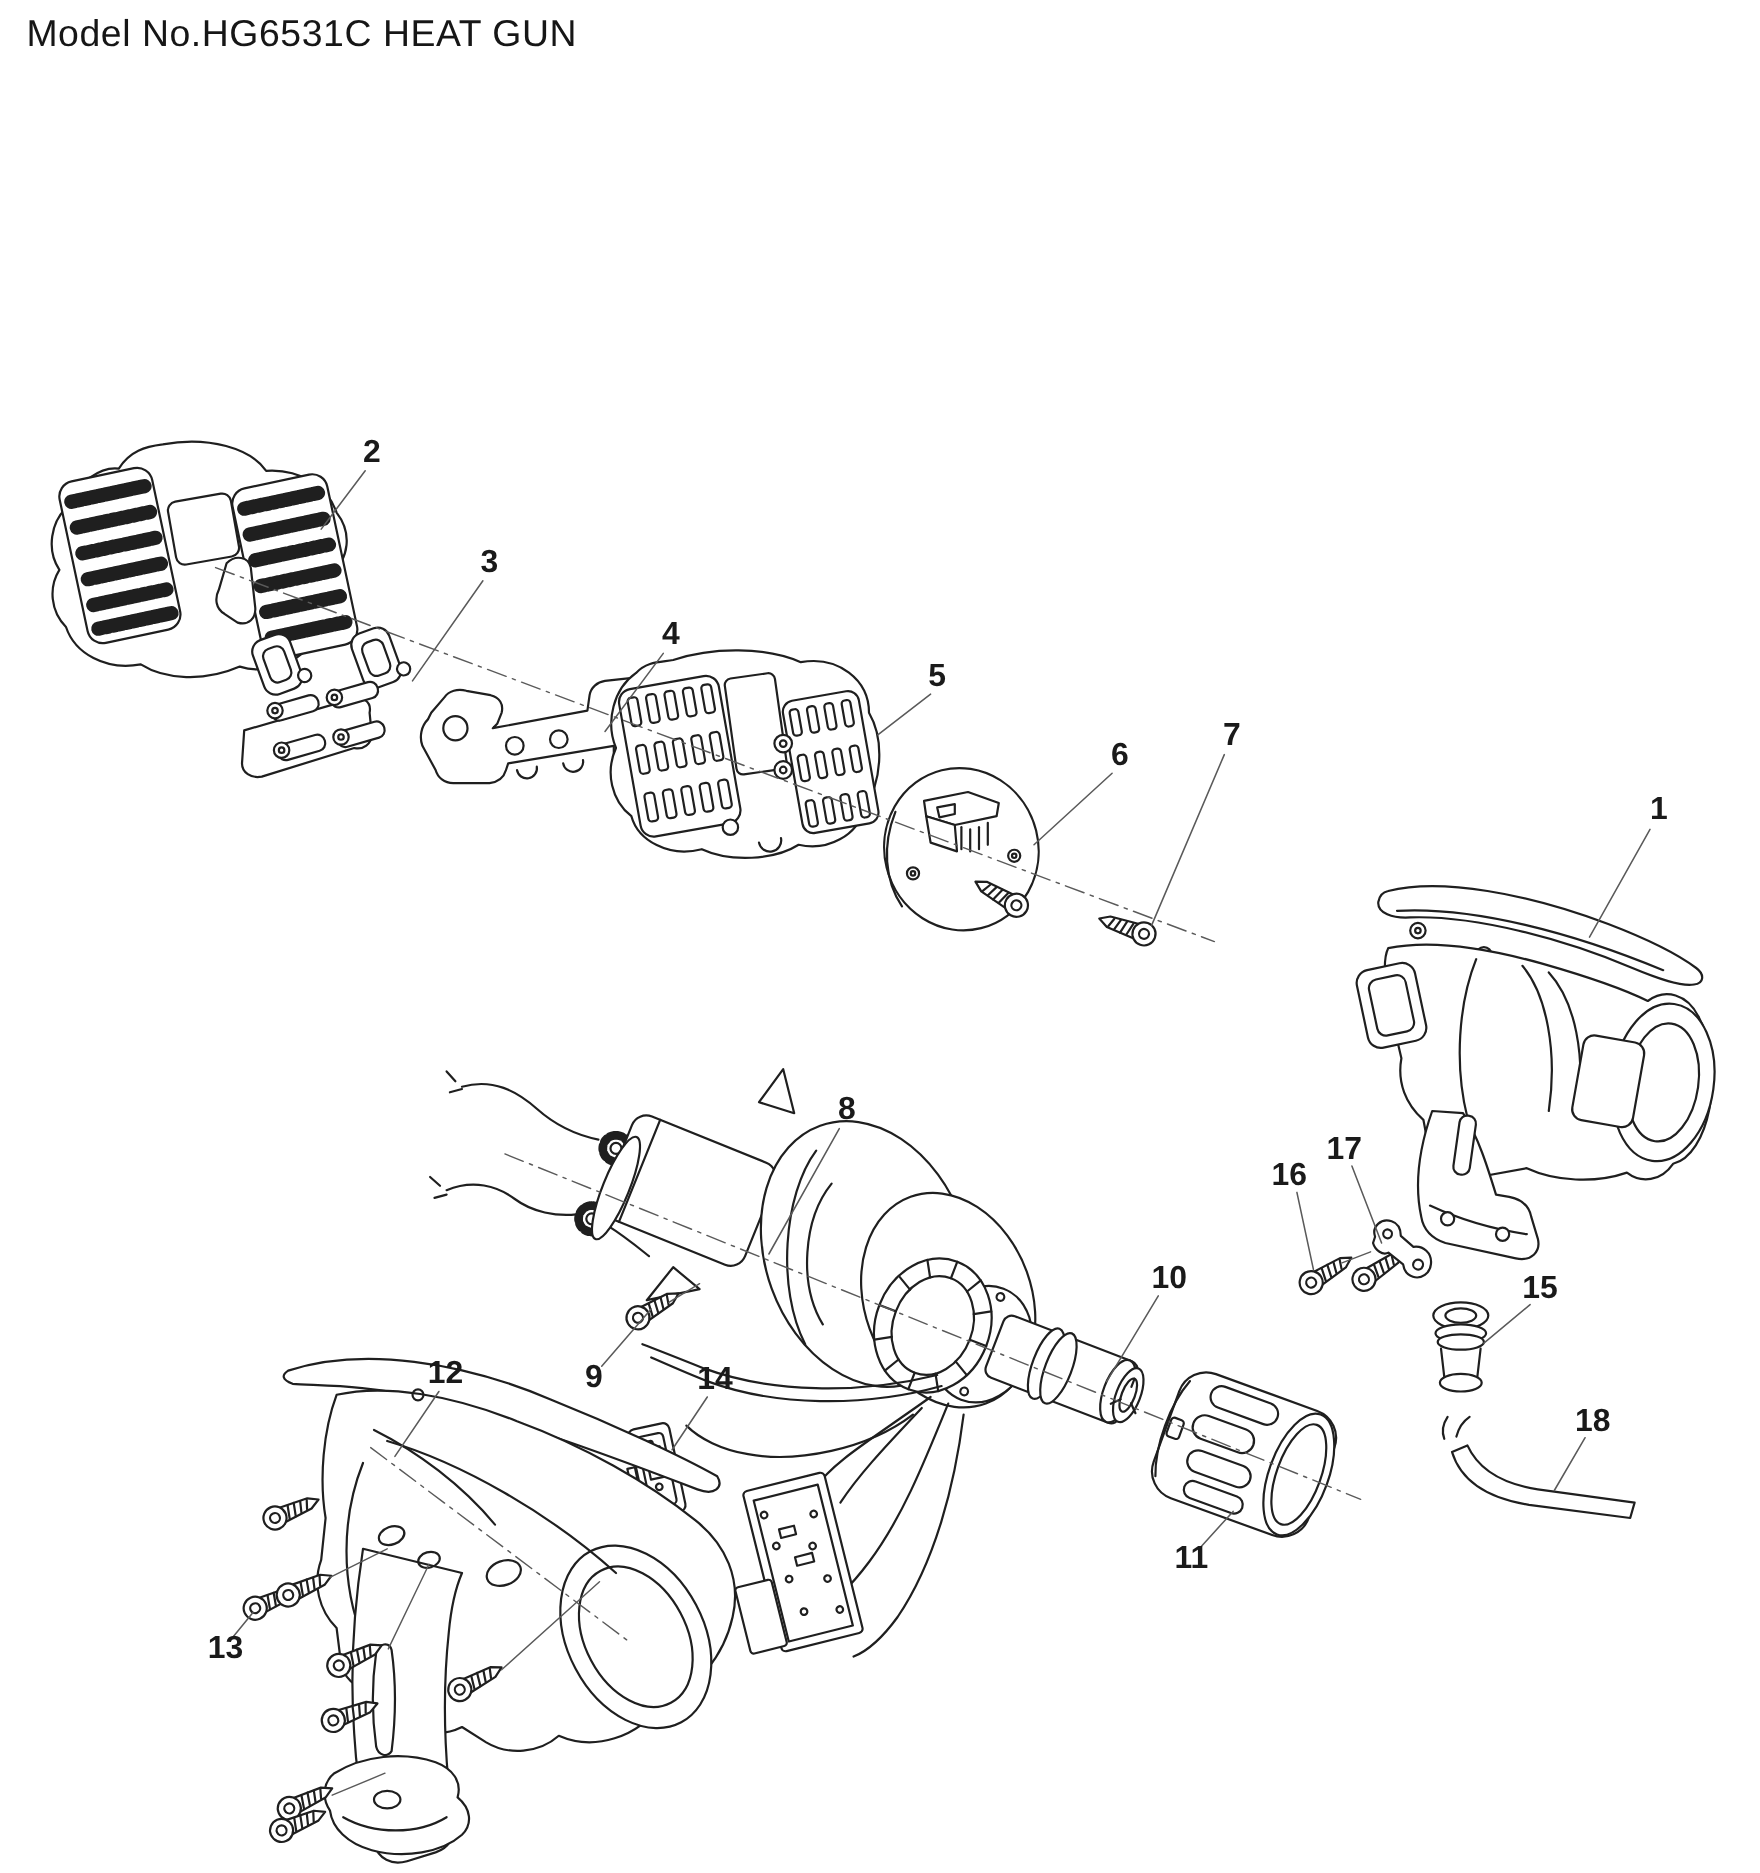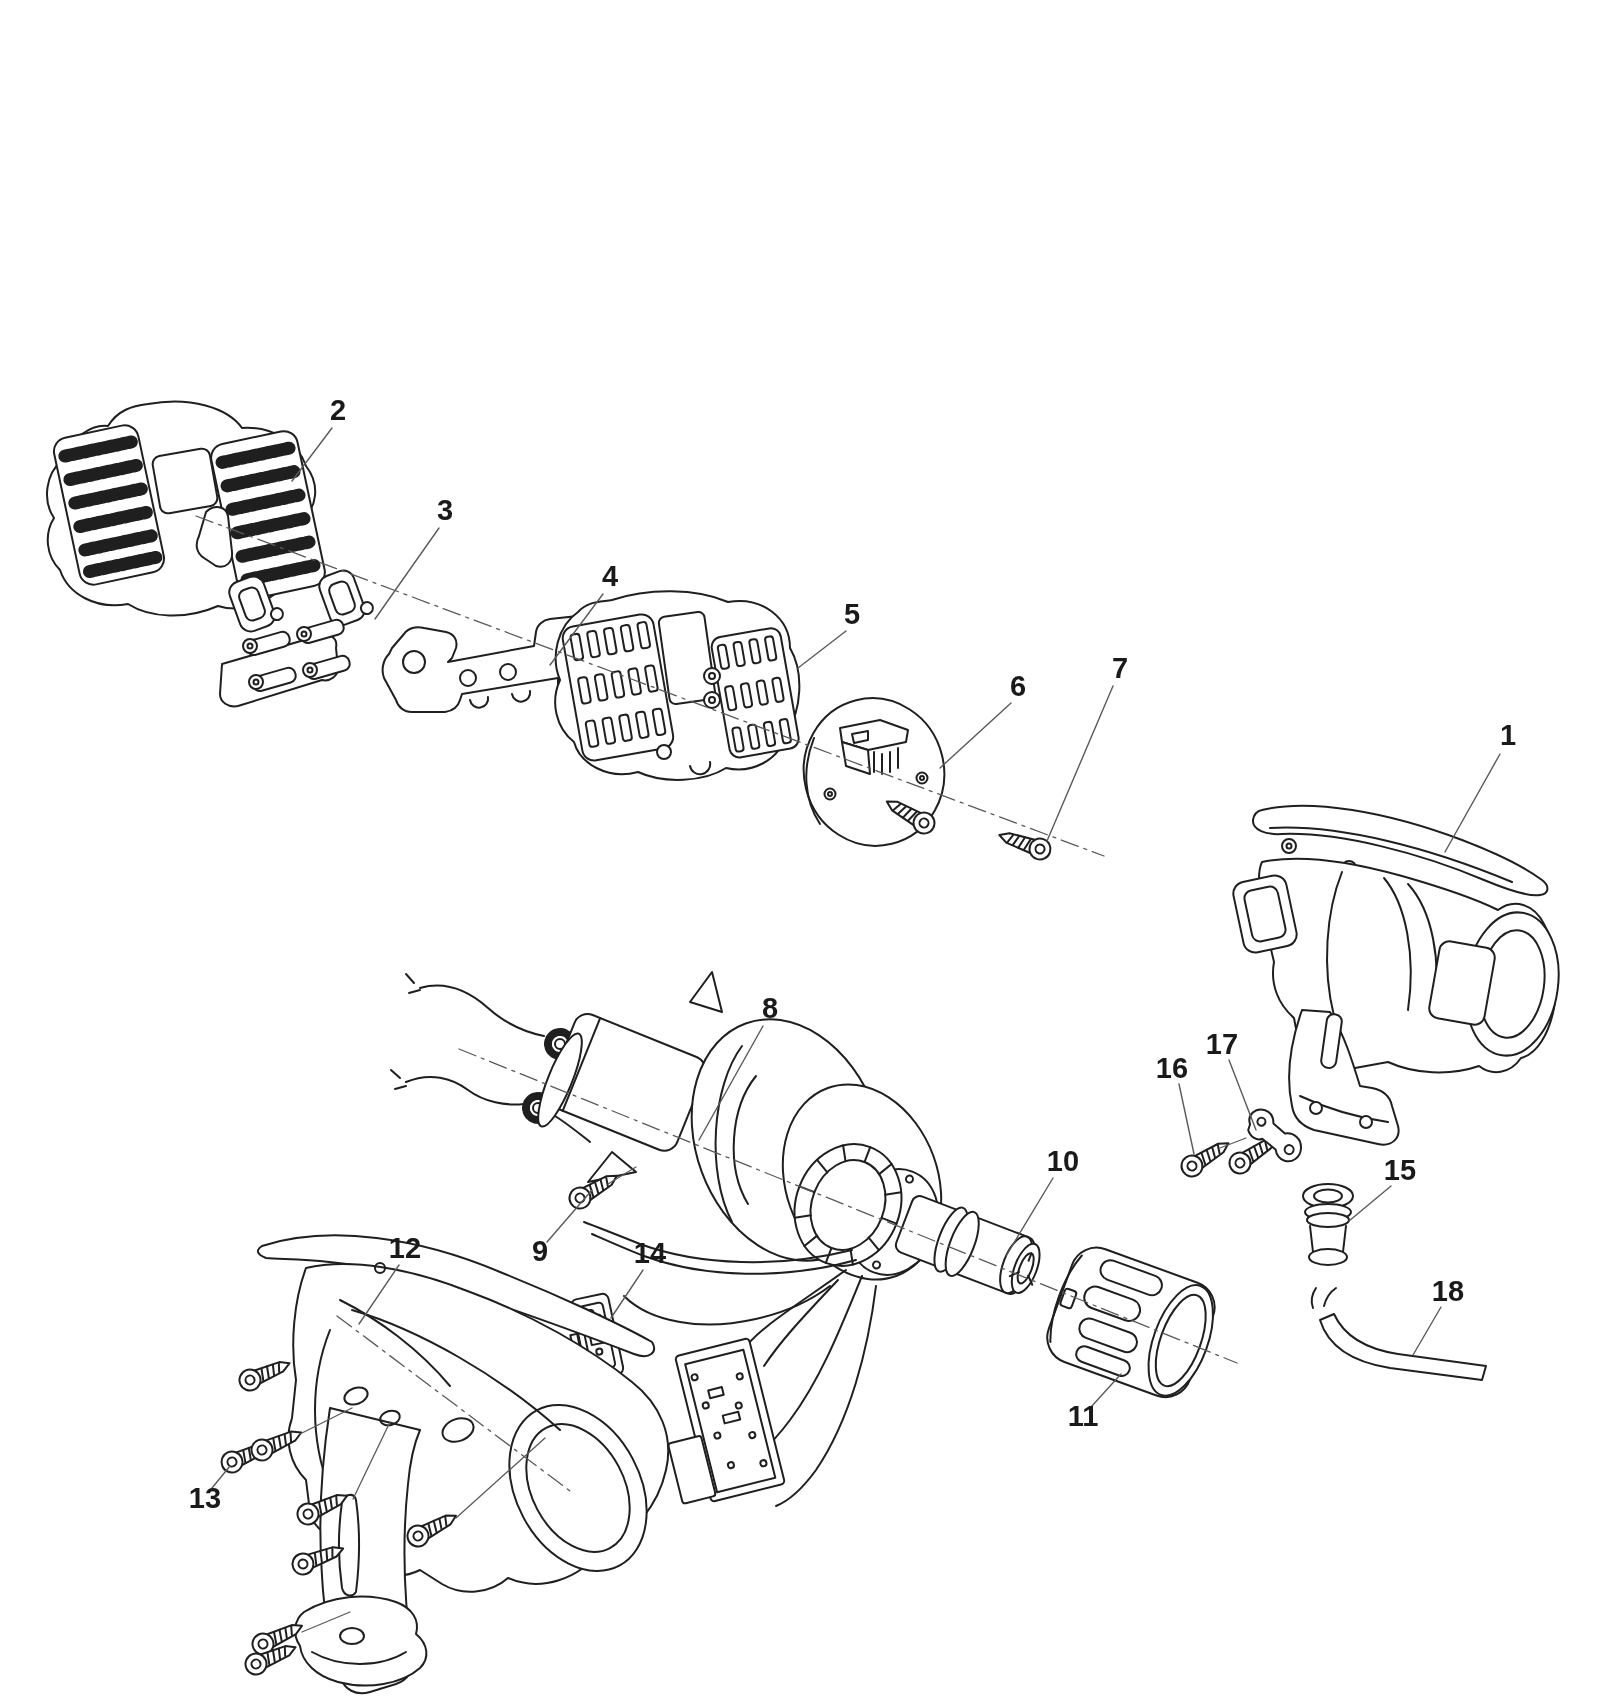--- a/index.html
+++ b/index.html
@@ -7,20 +7,21 @@
           font-family:"Liberation Sans",sans-serif;}
   .title{position:absolute;left:24px;top:12px;font-size:34px;color:#161616;
          font-family:"Liberation Sans",sans-serif;font-weight:400;letter-spacing:0.5px;}
   svg{position:absolute;left:0;top:0;}
   svg text{font-family:"Liberation Sans",sans-serif;font-size:29px;font-weight:600;fill:#1a1a1a;}
 </style>
 </head>
 <body>
 
 <div class="canvas">
+  <div class="title">Model No.HG6531C HEAT GUN</div>
 
   <svg width="1600" height="1703" viewBox="0 0 1600 1703">
     <defs>
       <g id="screw">
         <path d="M8,-7 L34,-5 L43,0 L34,5 L8,7 Z" fill="#ffffff"></path>
         <line x1="15" y1="-6" x2="12" y2="6"></line>
         <line x1="21" y1="-6" x2="18" y2="6"></line>
         <line x1="27" y1="-5" x2="24" y2="5"></line>
         <line x1="33" y1="-4" x2="30" y2="4"></line>
         <circle cx="0" cy="0" r="10.5" fill="#ffffff"></circle>

